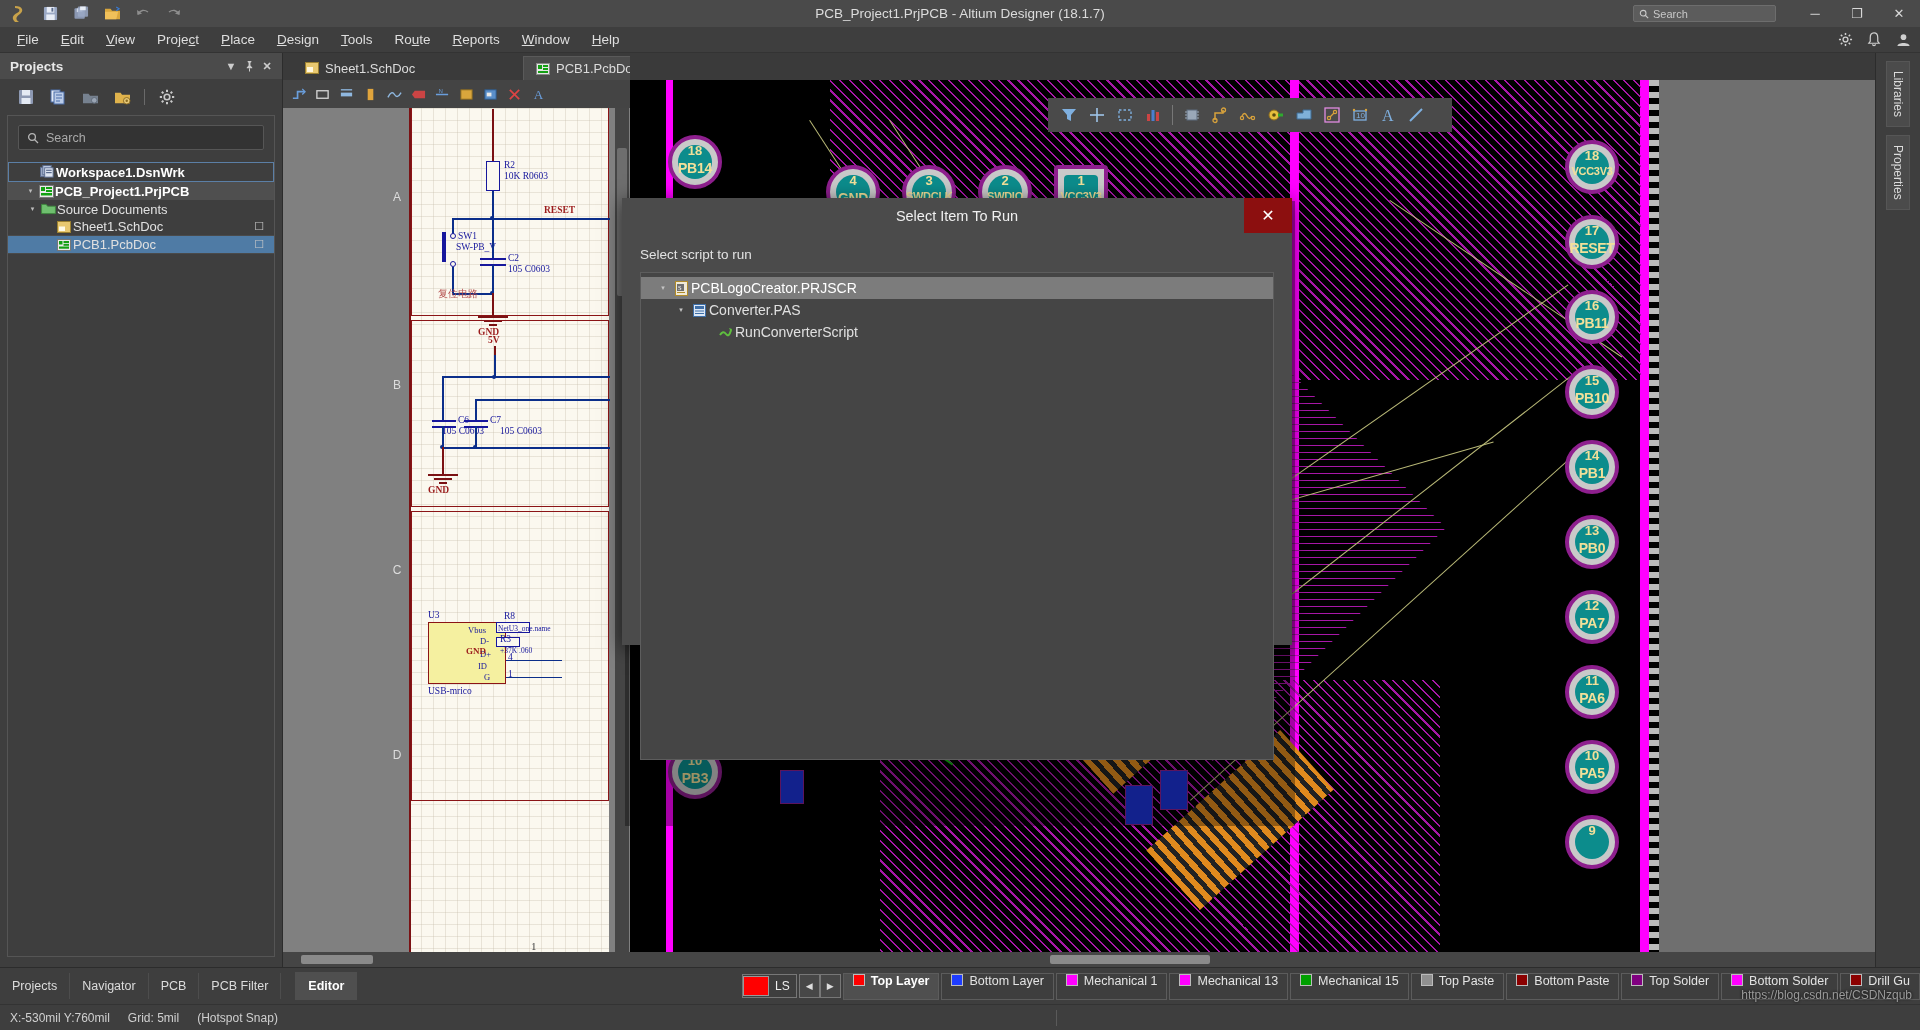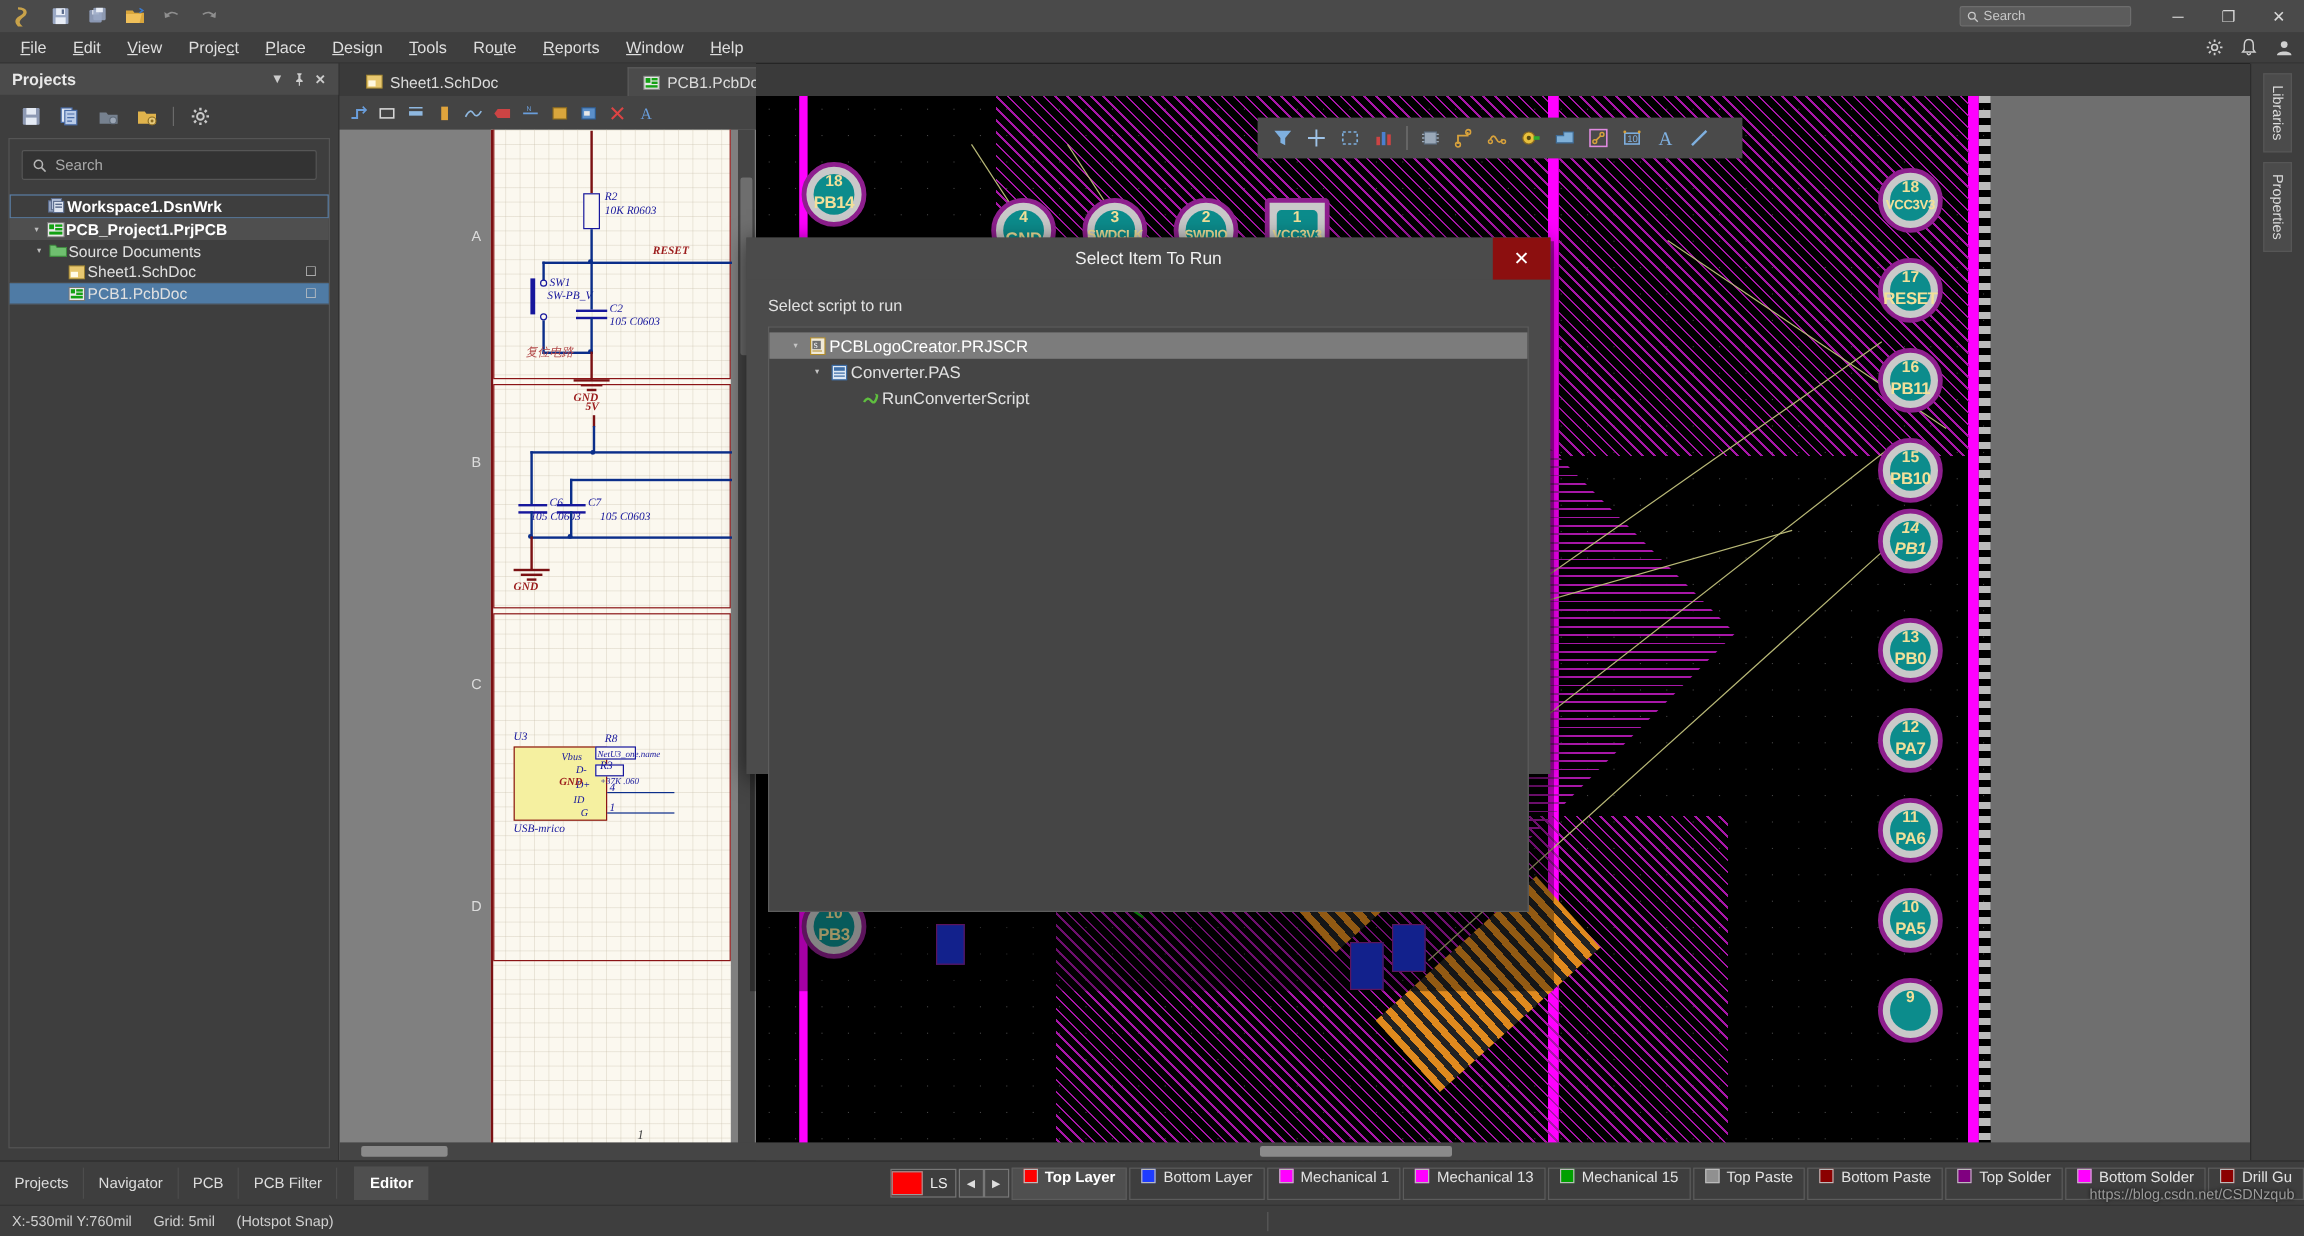--- a/index.html
+++ b/index.html
@@ -121,21 +121,21 @@
     background-size: 12px 12px;
   }
   .sch-border-l { position:absolute; left:126px; top:0; width:2px; height:845px; background:#7b1113; }
   .sch-rowlabel {
     position:absolute; left:106px; width:16px; text-align:center;
     font-size:12px; color:#dcdcdc;
   }
   .sch-block { position:absolute; border:1.6px solid #8b1416; }
   .sch-wire { position:absolute; background:#0b2e8a; }
   .sch-wire.red { background:#7b1113; }
-  .sch-text { position:absolute; font-family:"Liberation Serif", serif; font-size:9.5px; color:#17179c; white-space:nowrap;font-style:italic; }
+  .sch-text { position:absolute; font-family:"Liberation Serif", serif; font-size:9.5px; color:#17179c; white-space:nowrap; }
   .sch-text.red { color:#9b1c1c; font-weight:bold; }
   .sch-text.cn { color:#b34a4a; font-size:10px; }
   .sch-rect { position:absolute; border:1.2px solid #17179c; }
   .sch-dot { position:absolute; width:4px; height:4px; border-radius:50%; background:#0b2e8a; }
   .sch-scroll-v {
     position:absolute; right:0; top:28px; width:14px; height:859px; background:#454545;
   }
   .sch-scroll-thumb { position:absolute; left:2px; top:28px; width:10px; height:148px; background:#6e6e6e; border-radius:2px; }
   .sch-scroll-h {
     position:absolute; left:283px; bottom:63px; width:347px; height:15px; background:#454545;
@@ -355,20 +355,21 @@
             <path d="M2 3 L2.5 8 L7 6.5 Z" fill="#8f8f8f"></path>
           </svg>
       </div>
       <div class="tb-ico">
         <svg width="16" height="14" viewBox="0 0 16 14">
             <path d="M13 7 Q9 1 3 5" fill="none" stroke="#8f8f8f" stroke-width="1.4"></path>
             <path d="M14 3 L13.5 8 L9 6.5 Z" fill="#8f8f8f"></path>
           </svg>
       </div>
     </div>
+    <div class="tb-title">PCB_Project1.PrjPCB - Altium Designer (18.1.7)</div>
     <div class="tb-right">
       <div class="searchbox">
         <svg width="10" height="10" viewBox="0 0 12 12">
             <circle cx="5" cy="5" r="3.4" fill="none" stroke="#c8c8c8" stroke-width="1.3"></circle>
             <line x1="7.5" y1="7.5" x2="11" y2="11" stroke="#c8c8c8" stroke-width="1.3"></line>
           </svg>
         <span>Search</span>
       </div>
       <div class="wbtn">─</div>
       <div class="wbtn">❐</div>
@@ -850,21 +851,21 @@
           <div class="pad" style="left: 935px; top: 210px;">
             <div class="hole"></div>
             <div class="ptxt">16</div>
             <div class="pname" style="font-size:14px">PB11</div>
           </div>
           <div class="pad" style="left: 935px; top: 285px;">
             <div class="hole"></div>
             <div class="ptxt">15</div>
             <div class="pname" style="font-size:14px">PB10</div>
           </div>
-          <div class="pad" style="left: 935px; top: 344px; font-style: italic;">
+          <div class="pad" style="left: 935px; top: 360px;">
             <div class="hole"></div>
             <div class="ptxt">14</div>
             <div class="pname" style="font-size:14px">PB1</div>
           </div>
           <div class="pad" style="left: 935px; top: 435px;">
             <div class="hole"></div>
             <div class="ptxt">13</div>
             <div class="pname" style="font-size:14px">PB0</div>
           </div>
           <div class="pad" style="left: 935px; top: 510px;">

